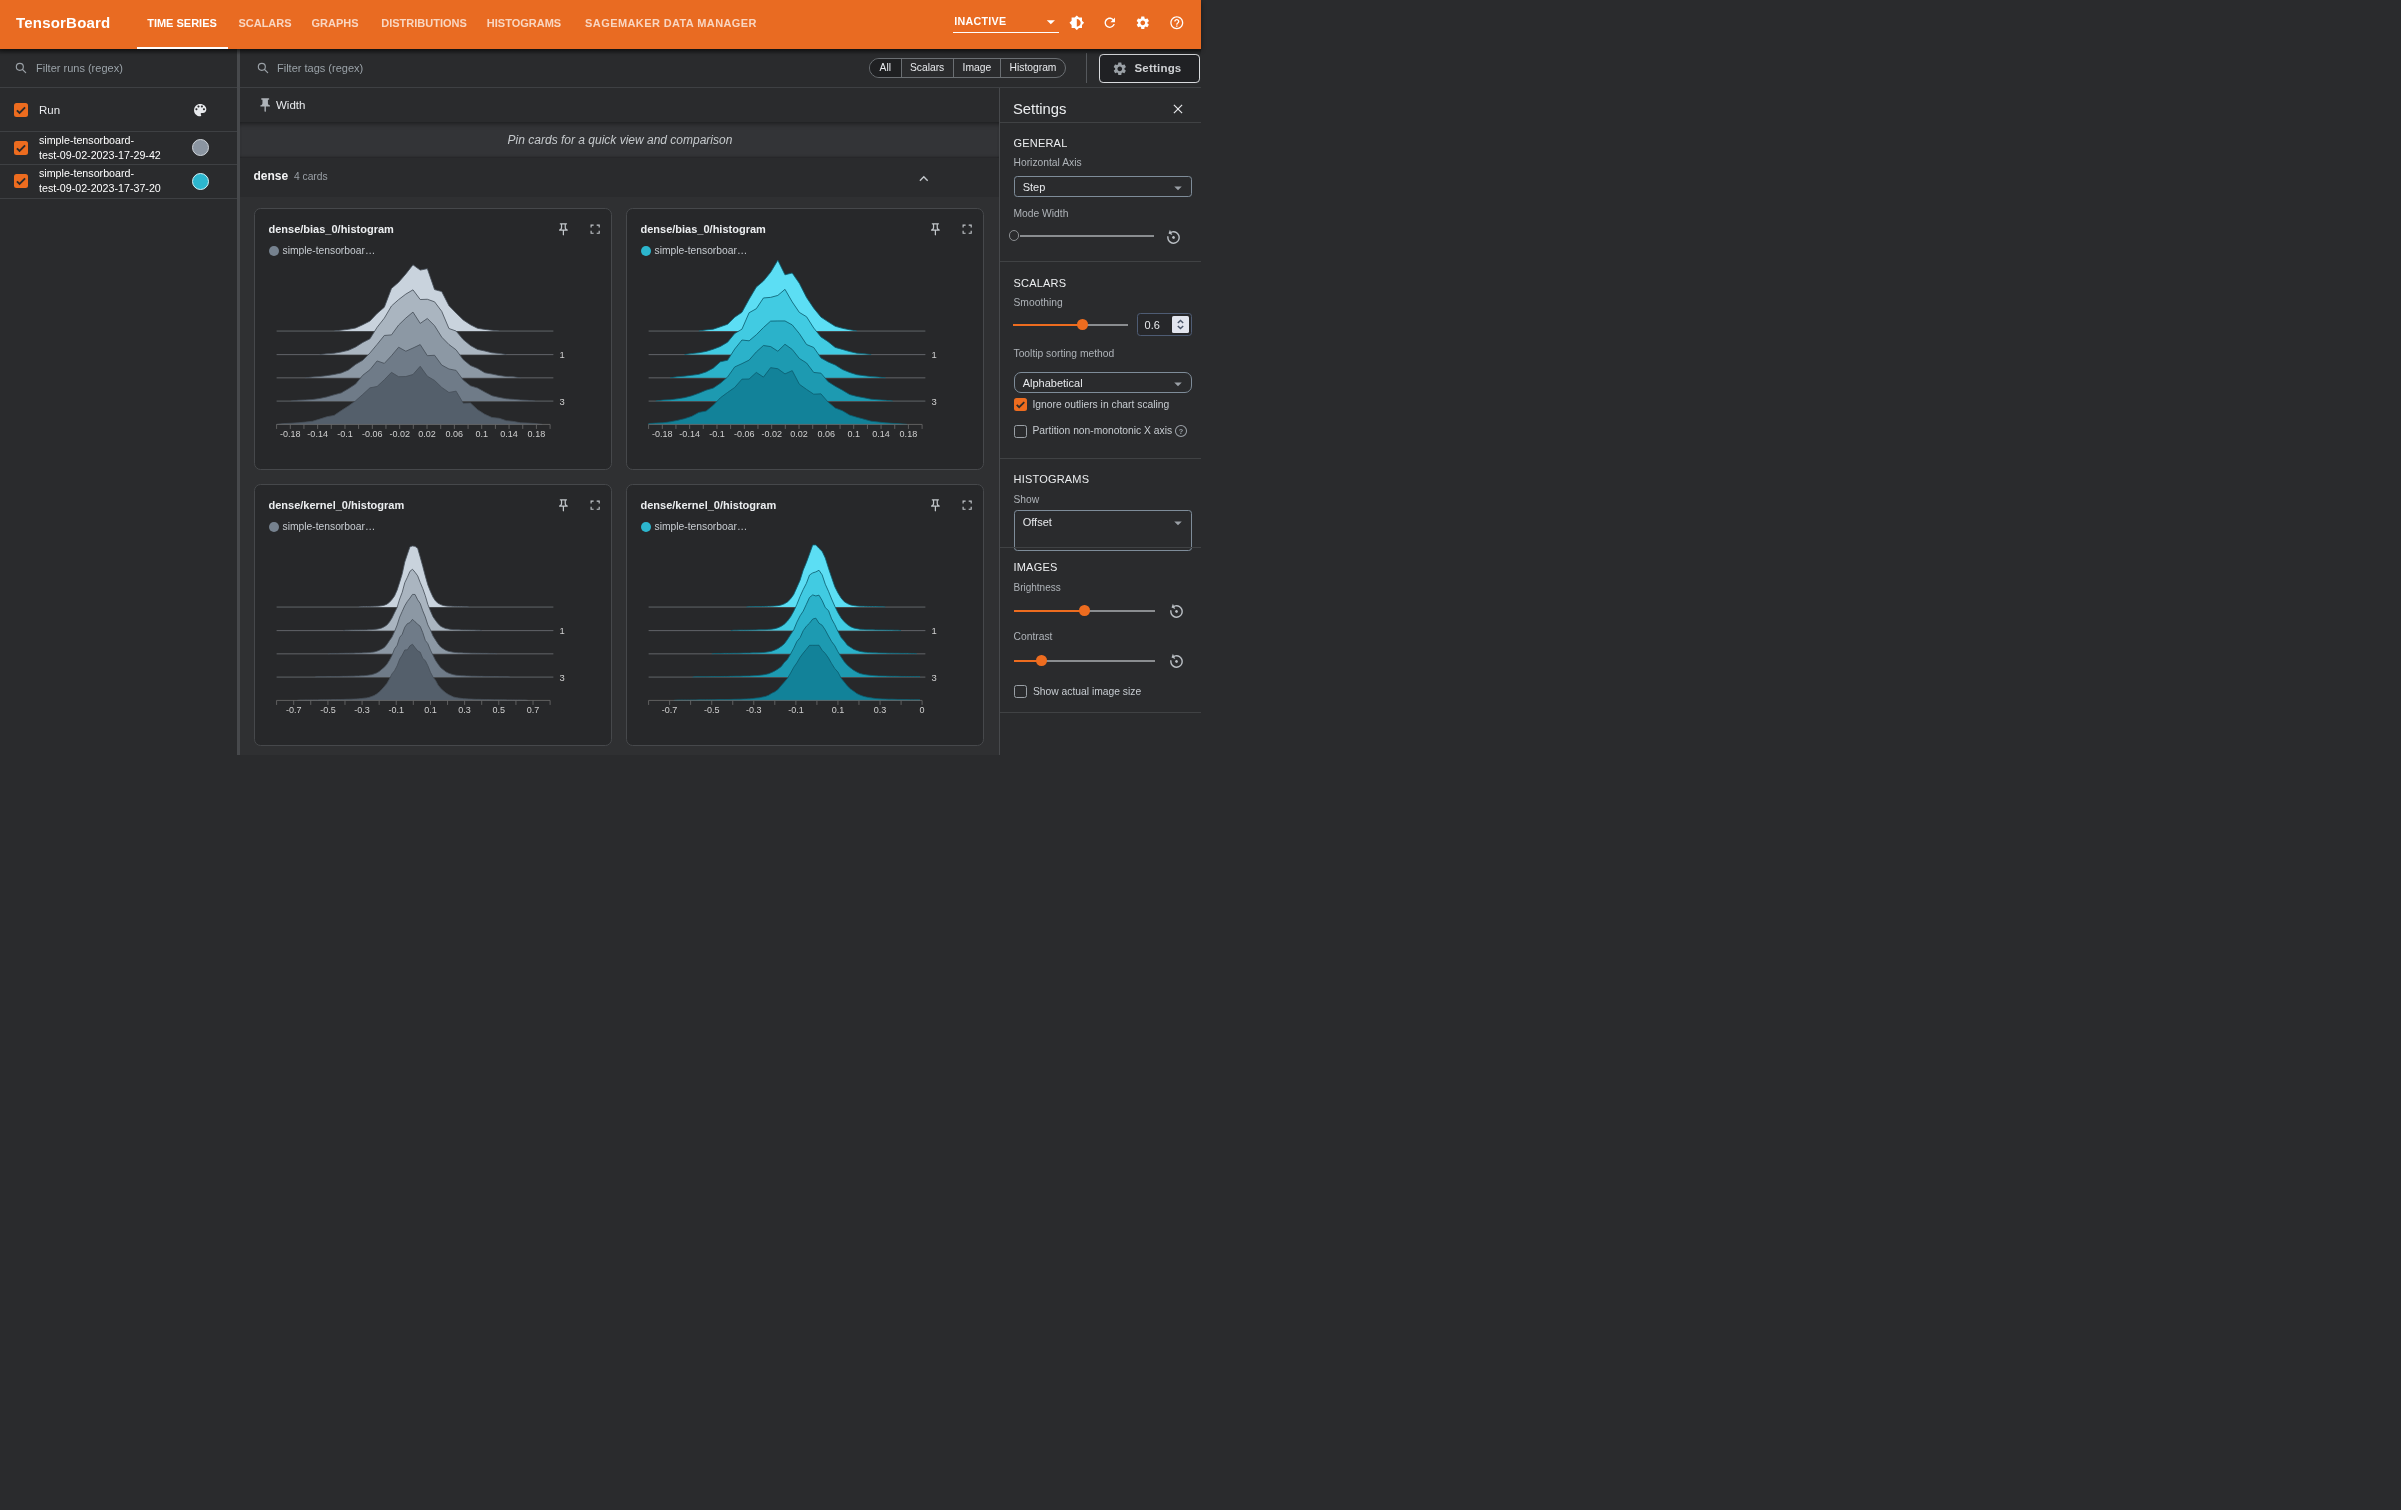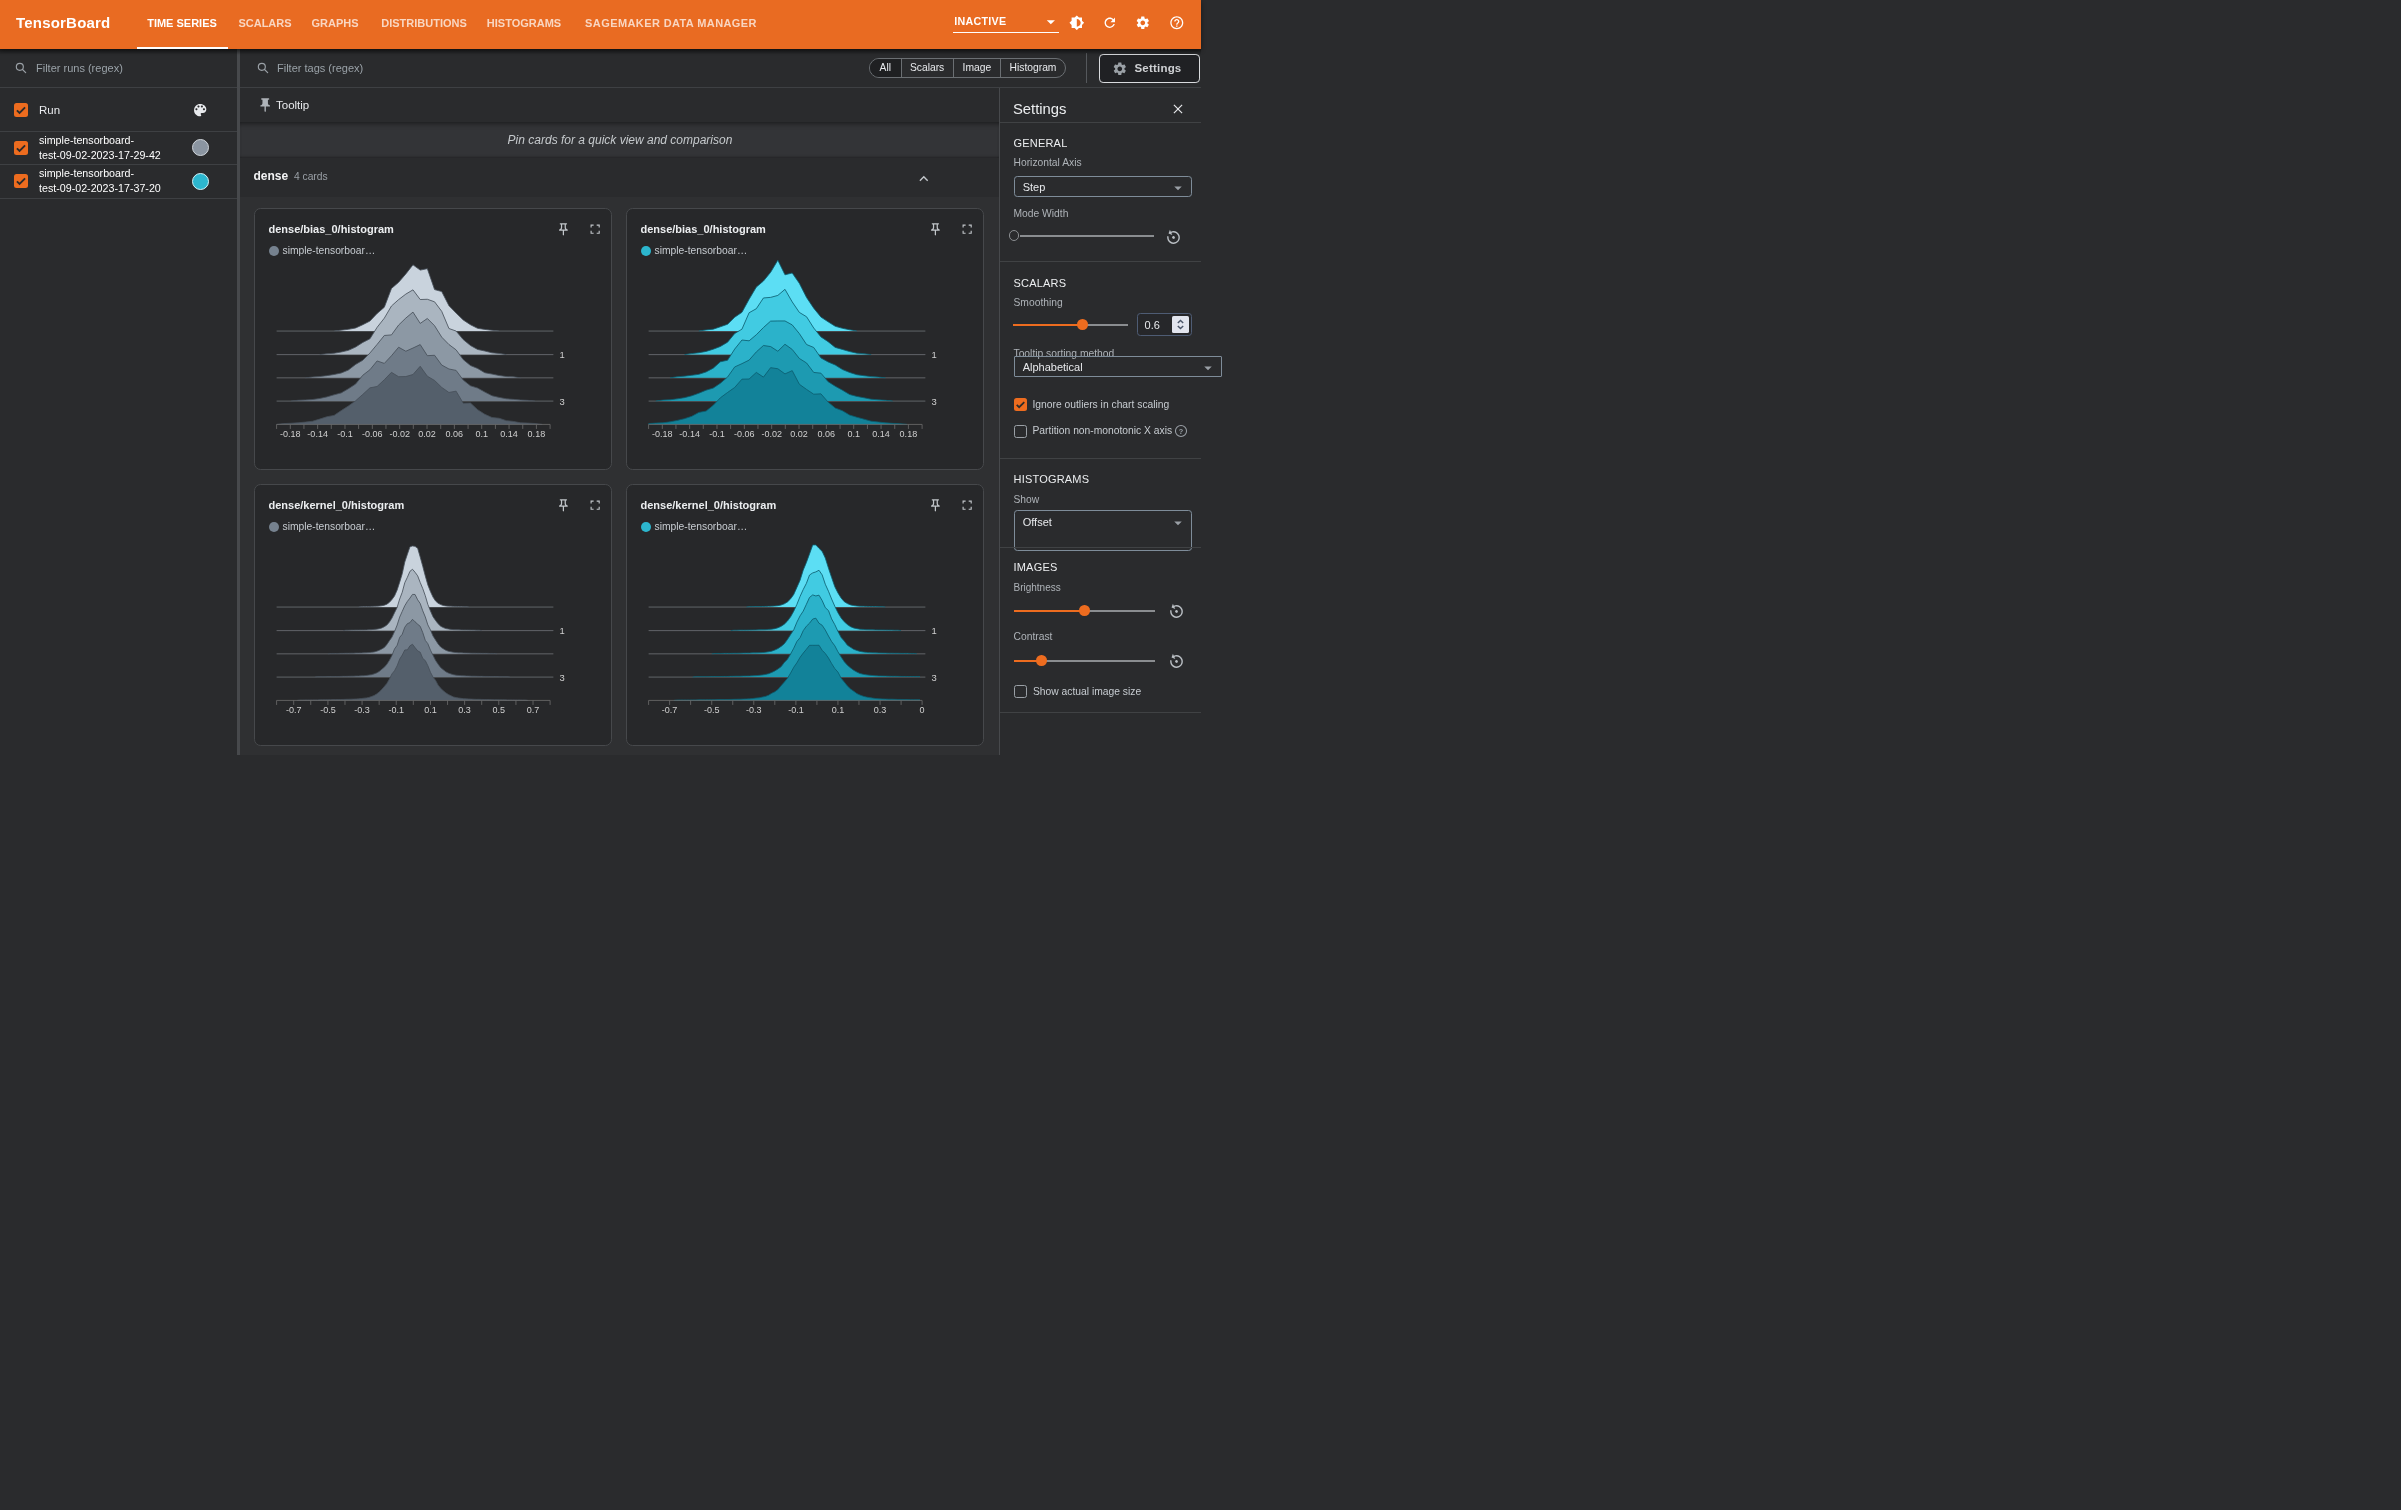--- a/index.html
+++ b/index.html
@@ -78,21 +78,21 @@
       </svg></div>
     <div class="abs" style="left:39px;top:78px;font-size:10.7px;line-height:14.8px;color:#fff">simple-tensorboard-<br>test-09-02-2023-17-37-20</div>
     <div class="abs" style="left:192px;top:85px;width:17px;height:17px;border-radius:50%;background:#2cb6ce;border:1.2px solid #d2f2f7"></div>
     <div class="abs" style="left:0;top:110px;width:237px;height:0.8px;background:#3e4043"></div>
   </div>
 <div class="abs" style="left:237px;top:49px;width:2.9px;height:706px;background:#47494c"></div>
 <div class="abs" style="left:240px;top:88px;width:759px;height:667px;background:#2a2b2d;overflow:hidden">
     <svg width="16.4" height="16.4" viewBox="0 0 24 24" style="position:absolute;left:17px;top:9px">
       <path fill="#aeb3b8" d="M16 9V4h1c.55 0 1-.45 1-1s-.45-1-1-1H7c-.55 0-1 .45-1 1s.45 1 1 1h1v5c0 1.66-1.34 3-3 3v2h5.97v7l1 1 1-1v-7H19v-2c-1.66 0-3-1.34-3-3z"></path>
     </svg>
-    <div class="abs" style="left:36px;top:10.7px;font-size:11.5px;color:#e8eaed">Tooltip</div>
+    <div class="abs" style="left:36px;top:10.7px;font-size:11.5px;color:#e8eaed">Width</div>
     <div class="abs" style="left:0;top:34px;width:759px;height:0.8px;background:#3e4043"></div>
     <div class="abs" style="left:0;top:34px;width:759px;height:36px;background:#333437;box-shadow:inset 0 5.7px 4.9px -4.1px rgba(0,0,0,0.5), inset 0 -2.5px 2.5px -1.6px rgba(0,0,0,0.35)">
       <div style="position:absolute;left:380px;top:10.7px;transform:translateX(-50%) ;font-size:12px;font-style:italic;color:#c6cacd;white-space:nowrap">Pin cards for a quick view and comparison</div>
     </div>
     <div class="abs" style="left:13.5px;top:81px;font-size:12px;font-weight:700;color:#f2f3f4">dense<span style="font-weight:400;font-size:10.3px;color:#9aa0a6">&nbsp;&nbsp;4 cards</span></div>
     <svg width="15.6" height="15.6" viewBox="0 0 24 24" style="position:absolute;left:676px;top:83px">
       <path fill="none" stroke="#c2c6ca" stroke-width="2.2" d="M6 15l6-6 6 6"></path>
     </svg>
     <div class="abs" style="left:0;top:109px;width:759px;height:558px;background:#2f3032">
       <div class="abs" style="left:14px;top:11px;width:358px;height:262px;background:#27282a;border:0.8px solid #46484b;border-radius:6.6px">
@@ -362,21 +362,21 @@
     <div class="abs" style="left:12.6px;top:236px;width:70px;height:1.6px;background:#ed6c1f"></div>
     <div class="abs" style="left:83px;top:236px;width:45px;height:1.6px;background:#8a8d90"></div>
     <div class="abs" style="left:77px;top:231px;width:10.7px;height:10.7px;border-radius:50%;background:#ed6c1f"></div>
     <div class="abs" style="left:137px;top:225px;width:55px;height:23px;border:0.8px solid #4e5c74;border-radius:3.3px;background:#26272a">
       <div style="position:absolute;left:6.6px;top:4.9px;font-size:11px;color:#e8eaed">0.6</div>
       <div style="position:absolute;right:2.1px;top:2.1px;width:17px;height:17px;background:#e2e5ee;border-radius:1.6px"><svg width="17" height="17" viewBox="0 0 24 24">
           <path fill="none" stroke="#4a5568" stroke-width="2" d="M8.2 10l3.8-3.8L15.8 10M8.2 14l3.8 3.8L15.8 14"></path>
         </svg></div>
     </div>
     <div class="abs" style="left:13.5px;top:260px;font-size:10.3px;color:#aeb3b8">Tooltip sorting method</div>
-    <div class="abs" style="left:13.5px;top:268px;width:208px;height:21.3px;border:0.8px solid #7e8c99;border-radius:1px;background:transparent">
+    <div class="abs" style="left:13.5px;top:284px;width:178px;height:21.3px;border:0.8px solid #7e8c99;border-radius:7px;background:transparent">
       <div style="position:absolute;left:8.2px;top:4.1px;font-size:11px;color:#e8eaed">Alphabetical</div>
       <svg width="18" height="18" viewBox="0 0 24 24" style="position:absolute;right:3.3px;top:1.6px">
         <path fill="#9aa0a6" d="M7 10l5 5 5-5z"></path>
       </svg>
     </div>
     <div style="position:absolute;left:13.5px;top:310px;width:13px;height:13px;background:#ed6c1f;border-radius:2.5px"><svg width="13" height="13" viewBox="0 0 24 24">
         <path fill="none" stroke="#2b2b2b" stroke-width="3.2" d="M5 12.5l4.5 4.5L19 7.5"></path>
       </svg></div>
     <div class="abs" style="left:32.5px;top:311px;font-size:10.3px;color:#c7ccd1">Ignore outliers in chart scaling</div>
     <div style="position:absolute;left:13.5px;top:337px;width:13px;height:13px;box-sizing:border-box;border:1.6px solid #9aa0a6;border-radius:2.5px"></div>

